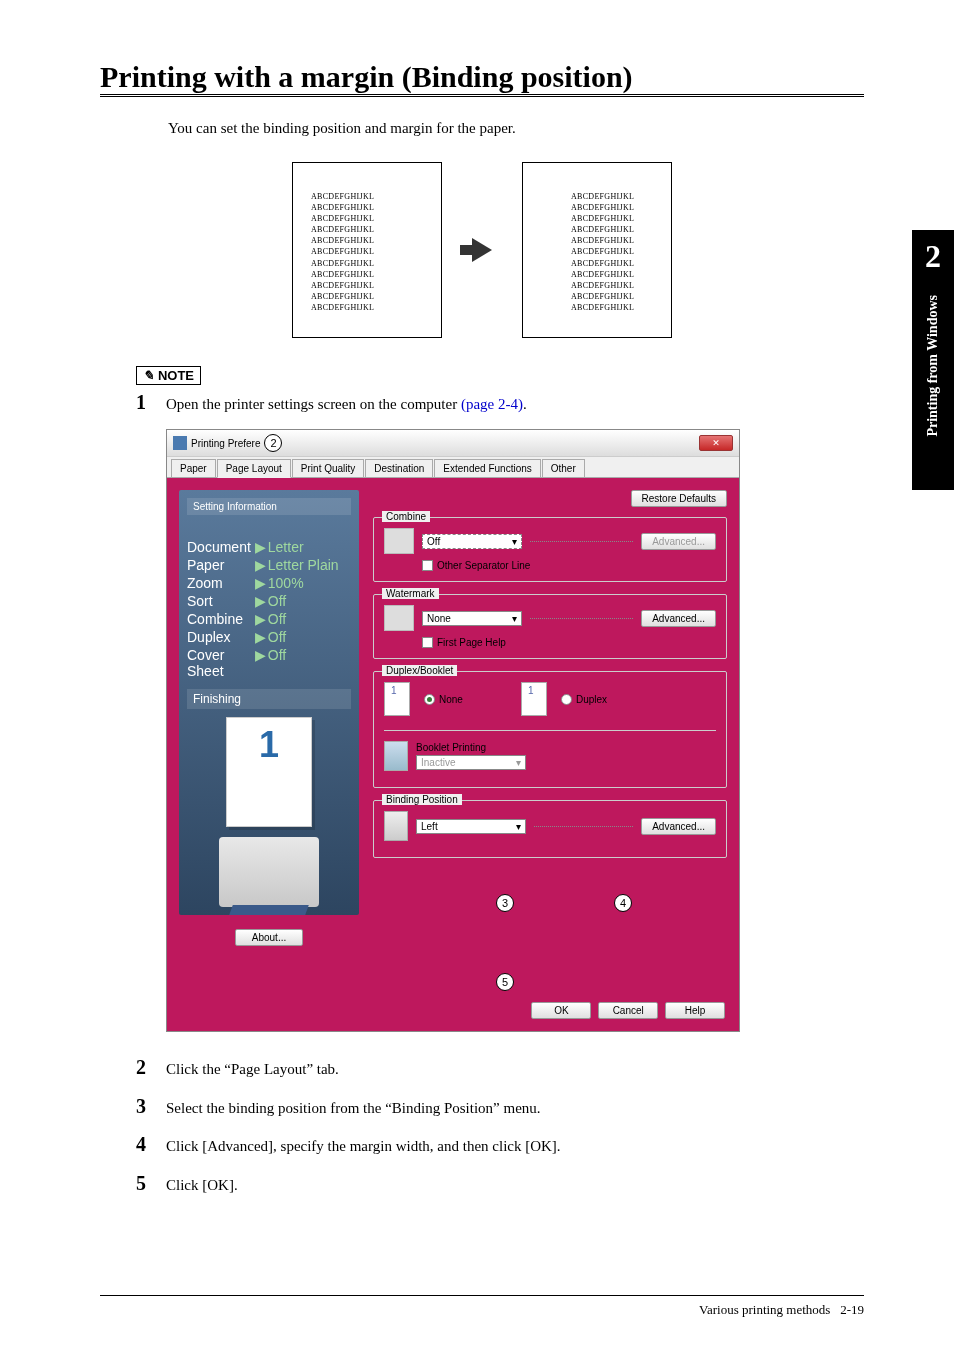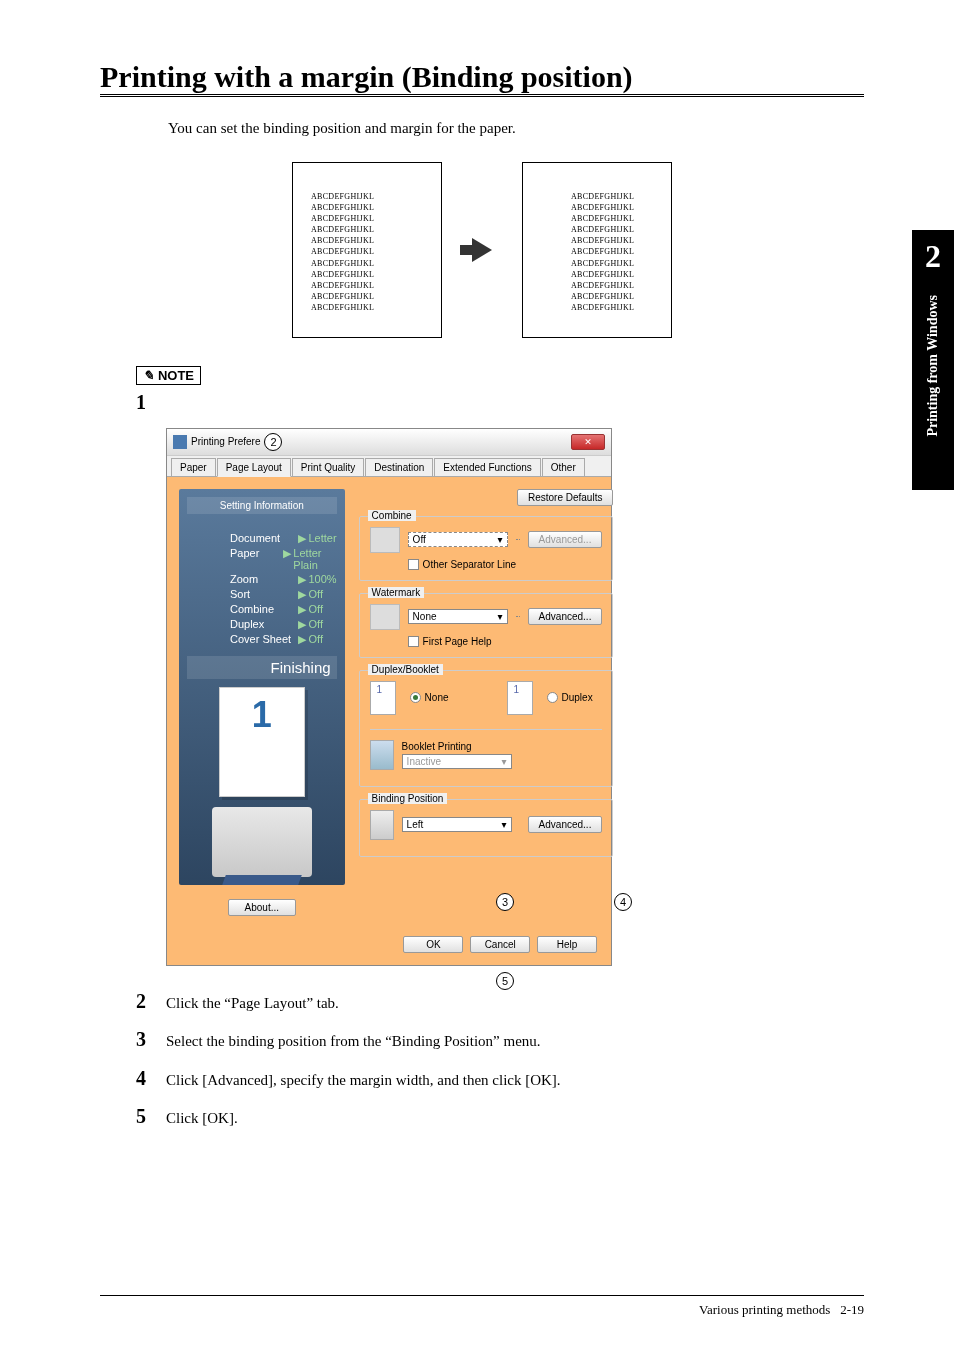--- a/index.html
+++ b/index.html
@@ -17,37 +17,37 @@
 .arrow-right { width: 0; height: 0; border-top: 12px solid transparent; border-bottom: 12px solid transparent; border-left: 20px solid #333; position: relative; }
 .arrow-right::before { content: ''; position: absolute; left: -32px; top: -5px; width: 12px; height: 10px; background: #333; }
 .note-box { border: 1px solid #000; display: inline-flex; align-items: center; padding: 1px 6px; font-size: 13px; font-weight: bold; font-family: Arial, sans-serif; margin-bottom: 6px; }
 .note-icon { margin-right: 4px; font-style: italic; }
 .note-text { margin-left: 68px; font-size: 15px; line-height: 1.5; margin-bottom: 30px; }
 .step-row { display: flex; margin-left: 36px; margin-bottom: 14px; align-items: flex-start; }
 .step-num { font-size: 20px; font-weight: bold; font-family: Georgia, serif; width: 30px; flex-shrink: 0; }
 .step-text { font-size: 15px; line-height: 1.5; padding-top: 2px; }
 .link { color: #0000cc; }
 .dialog-wrap { margin-left: 66px; margin-bottom: 24px; }
-.dialog { width: 446px; border: 1px solid #888; background: #fdba74; font-family: 'Segoe UI', Tahoma, sans-serif; font-size: 10px; }
+.dialog { width: 574px; border: 1px solid #888; background: #be185d; font-family: 'Segoe UI', Tahoma, sans-serif; font-size: 10px; }
 .dialog-titlebar { background: linear-gradient(#fff, #ddd); padding: 4px 6px; display: flex; align-items: center; justify-content: space-between; border-bottom: 1px solid #ccc; }
 .dialog-title-left { display: flex; align-items: center; gap: 4px; }
 .dialog-icon { width: 14px; height: 14px; background: #4a7ab0; }
 .callout-circle { display: inline-flex; width: 18px; height: 18px; border: 1.5px solid #000; border-radius: 50%; align-items: center; justify-content: center; font-size: 11px; font-family: Arial; background: #fff; position: relative; z-index: 5; }
 .close-btn { width: 34px; height: 16px; background: linear-gradient(#e57373,#c62828); border: 1px solid #933; border-radius: 2px; color: #fff; display: flex; align-items: center; justify-content: center; font-size: 9px; }
 .tabs { display: flex; padding: 2px 4px 0 4px; border-bottom: 1px solid #aaa; background: #f0f0f0; }
 .tab { padding: 3px 8px; border: 1px solid #aaa; border-bottom: none; margin-right: 1px; background: #f0f0f0; font-size: 10px; position: relative; }
 .tab.active { background: #f0f0f0; border-bottom: 1px solid #f0f0f0; margin-bottom: -1px; }
 .dialog-body { display: flex; padding: 12px; gap: 14px; }
 .left-panel { width: 180px; display: flex; flex-direction: column; }
 .info-box { background: linear-gradient(#5a7a9c, #2d4560); color: #fff; padding: 8px; border-radius: 2px; }
-.info-header { background: rgba(255,255,255,0.12); padding: 3px 6px; text-align: center; font-size: 10px; margin-bottom: 18px; }
-.info-row { display: flex; font-size: 11px; margin-bottom: 2px; margin-left: 43px; }
+.info-header { background: rgba(255,255,255,0.12); padding: 3px 6px; font-size: 10px; margin-bottom: 24px; }
+.info-row { display: flex; font-size: 14px; margin-bottom: 2px; }
 .info-label { width: 68px; }
 .info-val { color: #9fd89f; }
-.finishing-header { background: rgba(255,255,255,0.12); padding: 3px 6px; text-align: right; font-size: 15px; margin: 10px 0 8px 0; }
+.finishing-header { background: rgba(255,255,255,0.12); padding: 3px 6px; text-align: left; font-size: 12px; margin: 10px 0 8px 0; }
 .preview-paper { background: #fff; width: 86px; height: 110px; margin: 0 auto 10px auto; border: 1px solid #ccc; display: flex; align-items: flex-start; justify-content: center; padding-top: 6px; color: #2a6aa8; font-size: 36px; font-weight: bold; box-shadow: 3px 3px 0 rgba(0,0,0,0.15); }
 .printer-img { width: 100px; height: 70px; margin: 8px auto 0 auto; background: linear-gradient(#e8e8e8,#c8c8c8); border-radius: 4px; position: relative; }
 .printer-img::after { content: ''; position: absolute; bottom: -8px; left: 12px; width: 76px; height: 10px; background: #3a5a8a; transform: skewX(-20deg); }
 .about-btn { margin: 14px auto 0 auto; text-align: center; border-radius: 8px; }
 .right-panel { flex: 1; }
 .restore-row { text-align: right; margin-bottom: 10px; }
 .win-btn { display: inline-block; padding: 2px 10px; border: 1px solid #999; background: linear-gradient(#fff,#e0e0e0); border-radius: 2px; font-size: 10px; min-width: 68px; text-align: center; }
 .group { border: 1px solid #ccc; border-radius: 2px; padding: 10px 10px 10px 10px; margin-bottom: 12px; position: relative; }
 .group-label { position: absolute; top: -7px; left: 8px; background: #f0f0f0; padding: 0 4px; font-size: 10px; }
 .group-row { display: flex; align-items: center; gap: 8px; margin-bottom: 6px; }
@@ -60,21 +60,21 @@
 .duplex-row { display: flex; align-items: center; gap: 14px; }
 .page-icon-small { width: 26px; height: 34px; border: 1px solid #aaa; background: #fff; position: relative; }
 .page-icon-small::after { content: '1'; position: absolute; top: 2px; left: 6px; font-size: 10px; color: #56a; }
 .page-icon-small.dup::before { content: ''; position: absolute; right: -4px; top: -4px; width: 26px; height: 34px; border: 1px solid #aaa; background: #f8f8f8; z-index: -1; }
 .radio { display: inline-flex; align-items: center; gap: 4px; font-size: 10px; }
 .radio-dot { width: 11px; height: 11px; border: 1px solid #888; border-radius: 50%; background: #fff; display: flex; align-items: center; justify-content: center; }
 .radio-dot.sel::after { content: ''; width: 5px; height: 5px; background: #3a7a3a; border-radius: 50%; }
 .booklet-icon { width: 24px; height: 30px; background: linear-gradient(#cde, #9bc); border: 1px solid #aaa; }
 .bind-icon { width: 24px; height: 30px; background: linear-gradient(#eee, #ccc); border: 1px solid #aaa; }
 .dialog-footer { padding: 8px 14px 12px 14px; text-align: right; }
-.dialog-footer .win-btn { margin-left: 4px; min-width: 60px; }
+.dialog-footer .win-btn { margin-left: 4px; min-width: 60px; margin-top: 36px; }
 .footer-line { position: absolute; bottom: 52px; left: 100px; right: 90px; border-top: 1px solid #000; }
 .footer-text { position: absolute; bottom: 30px; right: 90px; font-size: 13px; }
 .callout-ov { position: absolute; z-index: 10; }
 </style>
 </head>
 <body>
 
 <div class="page">
   <div class="chapter-tab">
     <div class="chapter-num">2</div>
@@ -121,20 +121,23 @@
 
   <div style="margin-left:36px;">
     <span class="note-box">
       <span class="note-icon">✎</span>
       <span>NOTE</span>
     </span>
   </div>
 
   <div class="step-row">
     <div class="step-num">1</div>
+    <div class="step-text">
+      <span>Open the printer settings screen on the computer </span><span class="link">(page 2-4)</span><span>.</span>
+    </div>
   </div>
 
   <div class="dialog-wrap" style="position:relative;">
     <div class="dialog">
       <div class="dialog-titlebar">
         <div class="dialog-title-left">
           <div class="dialog-icon"></div>
           <span>Printing Prefere</span>
           <span class="callout-circle">2</span>
         </div>

